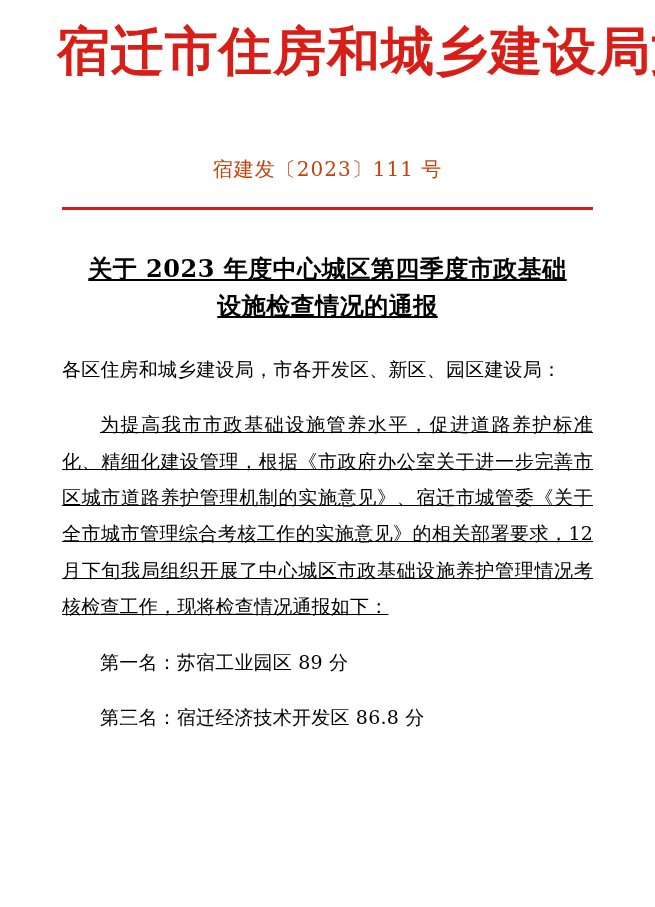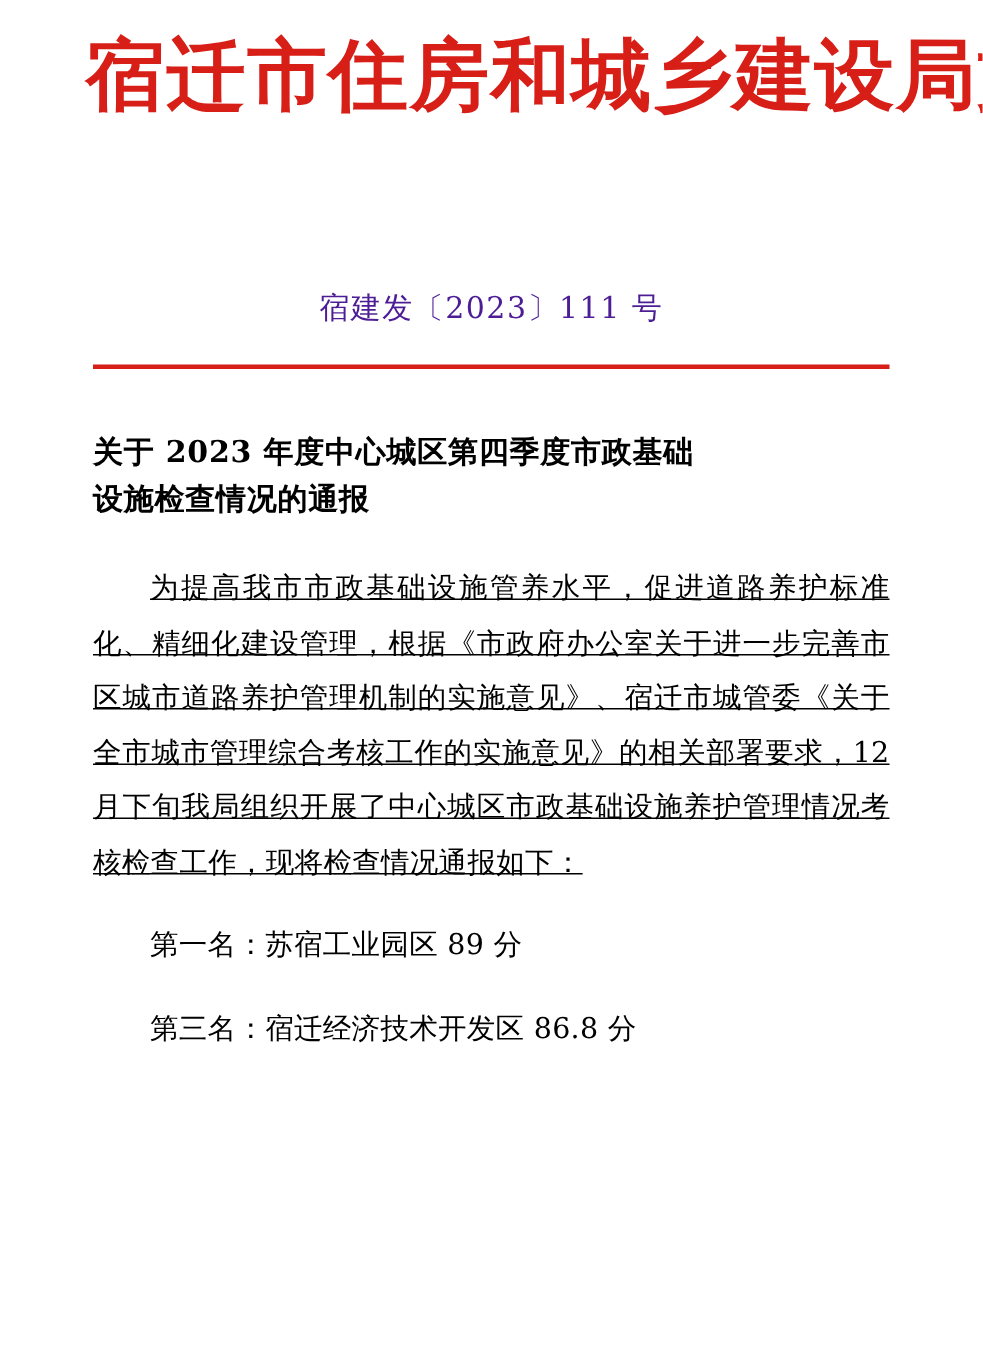--- a/index.html
+++ b/index.html
@@ -31,43 +31,44 @@
     font-weight: bold;
     font-size: 52px;
     line-height: 1.12;
     letter-spacing: 1px;
     white-space: nowrap;
     transform: scaleX(1.02);
   }
 
   
   .doc-number {
-    margin-top: 112px;
+    margin-top: 76px;
     text-align: center;
     font-size: 20px;
     letter-spacing: 1px;
-    color: #4c1d95;
+    color: #c2410c;
   }
 
   
   .red-rule {
     margin-top: 24px;
     height: 3px;
     background: #d71f18;
     width: 100%;
   }
 
   
   .doc-title {
     margin-top: 40px;
-    text-align: left;
-    font-size: 20px;
+    text-align: center;
+    font-size: 24px;
     font-weight: bold;
     line-height: 1.55;
     letter-spacing: 0.5px;
+    text-decoration: underline;
   }
   .doc-title .line2 {
     display: block;
   }
 
   
   .body-text {
     margin-top: 26px;
     font-size: 19px;
     line-height: 1.92;
@@ -96,19 +97,20 @@
   <div class="doc-number">宿建发〔2023〕111 号</div>
 
   <div class="red-rule"></div>
 
   <div class="doc-title">
     <span>关于 2023 年度中心城区第四季度市政基础</span>
     <span class="line2">设施检查情况的通报</span>
   </div>
 
   <div class="body-text">
+    <p class="p-salutation">各区住房和城乡建设局，市各开发区、新区、园区建设局：</p>
     <p class="p-indent">为提高我市市政基础设施管养水平，促进道路养护标准化、精细化建设管理，根据《市政府办公室关于进一步完善市区城市道路养护管理机制的实施意见》、宿迁市城管委《关于全市城市管理综合考核工作的实施意见》的相关部署要求，12 月下旬我局组织开展了中心城区市政基础设施养护管理情况考核检查工作，现将检查情况通报如下：</p>
     <p class="rank-line">第一名：苏宿工业园区 89 分</p>
     <p class="rank-line">第三名：宿迁经济技术开发区 86.8 分</p>
 
   </div>
 
 </div>
 
 </body></html>

